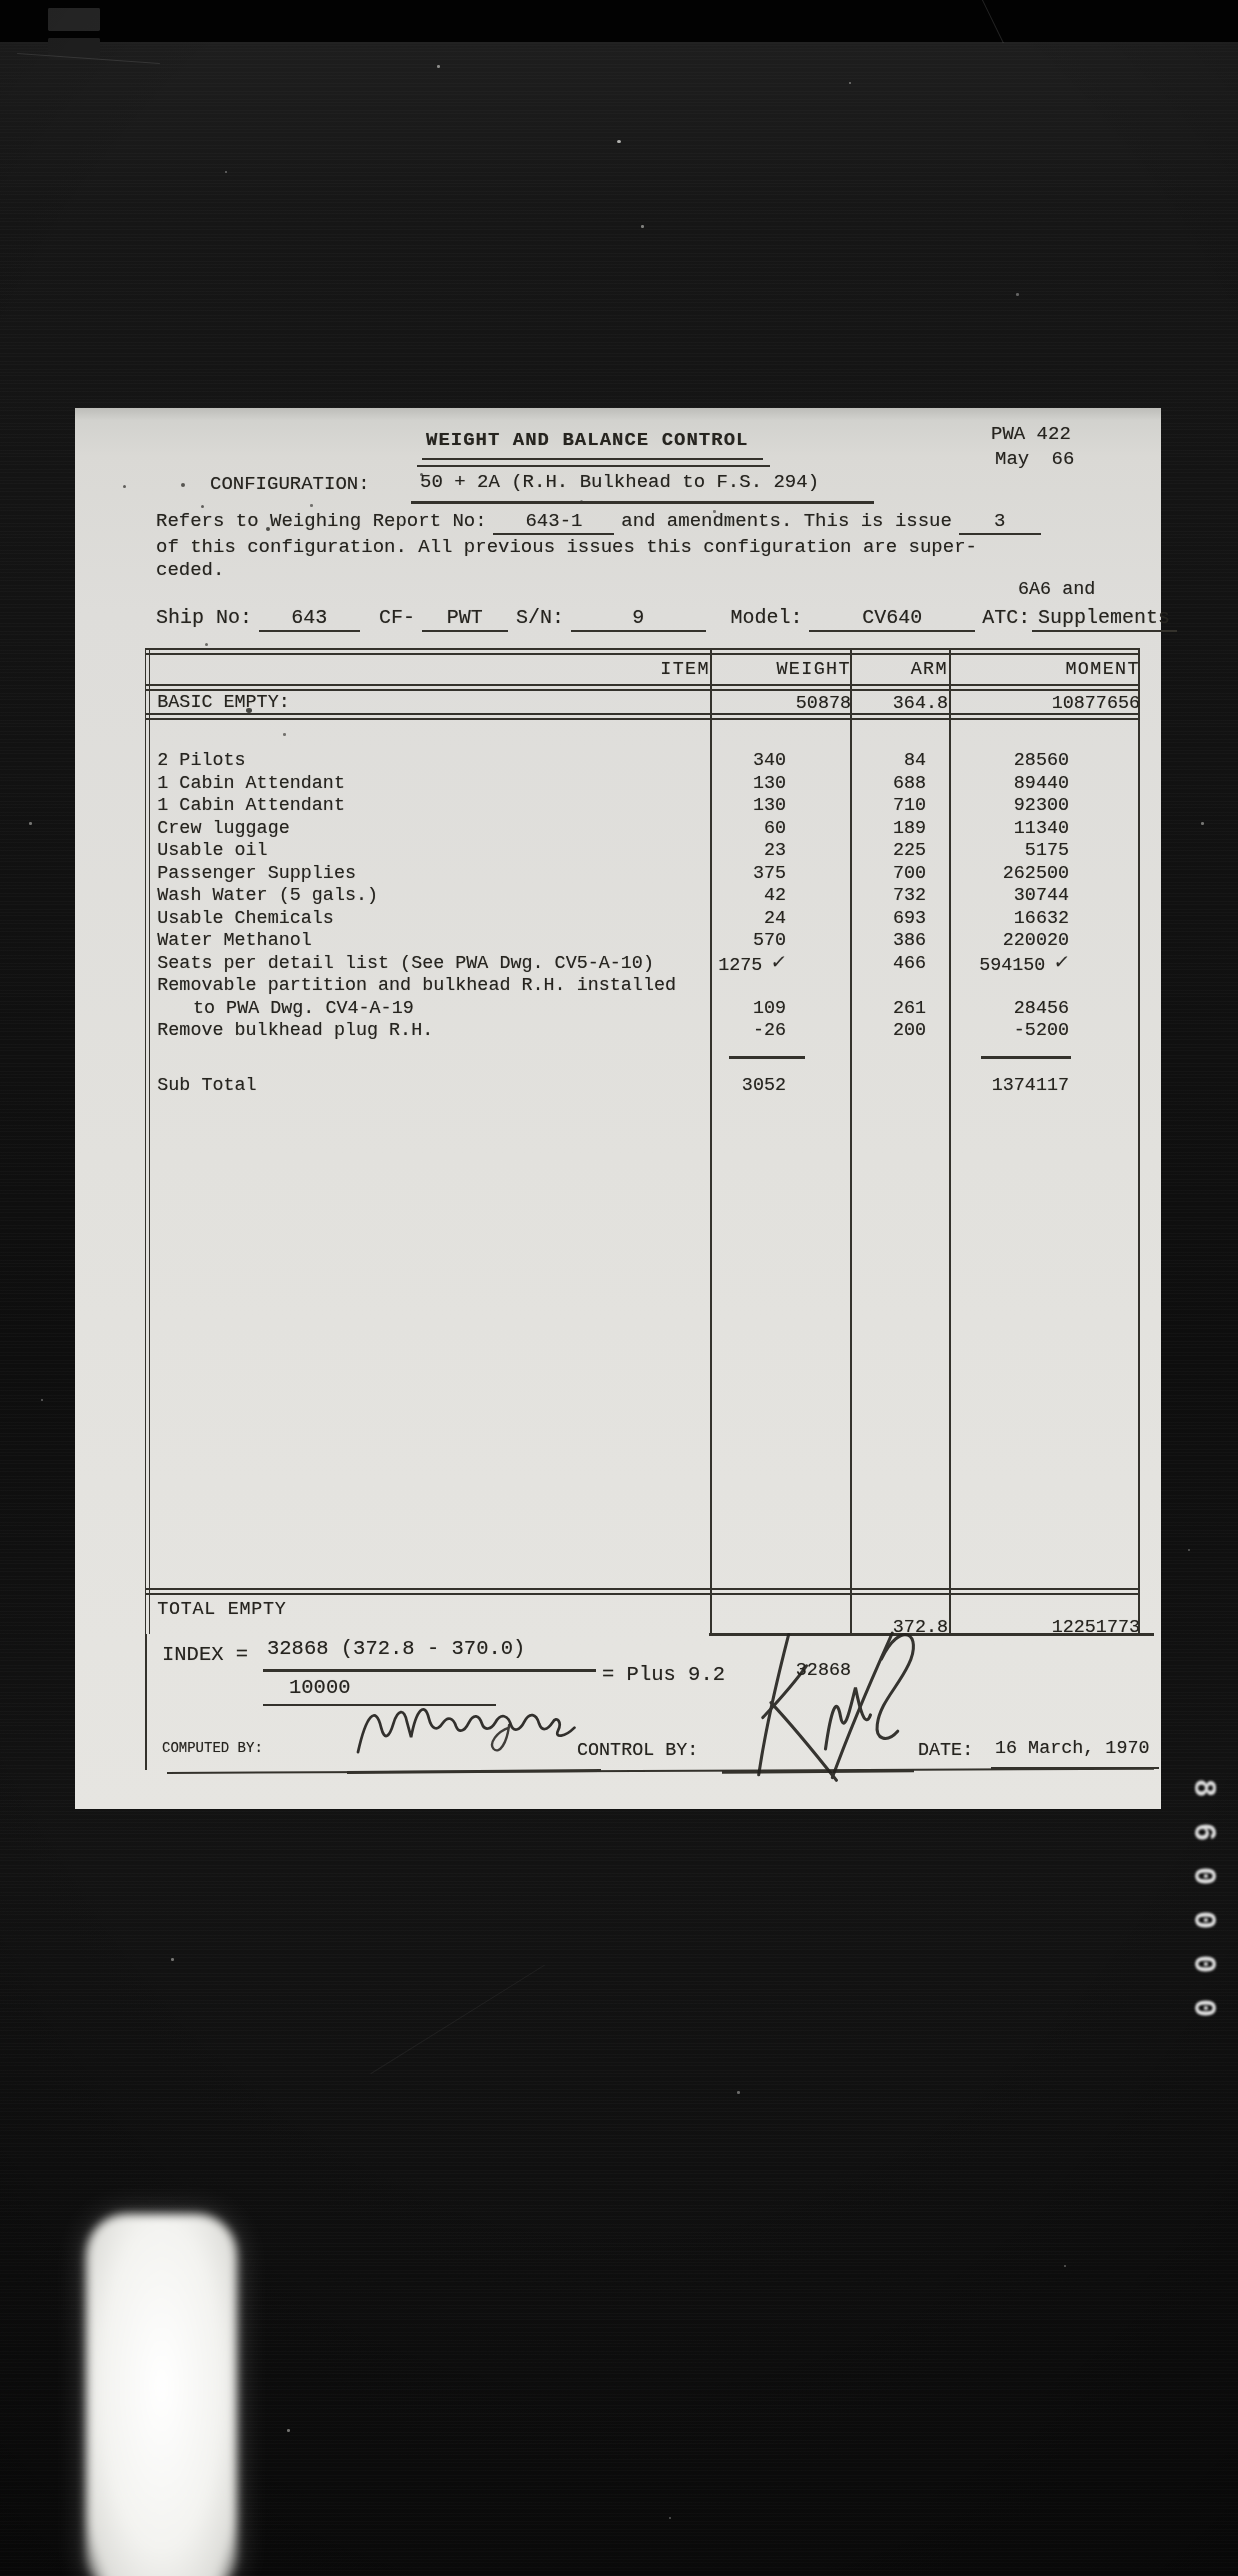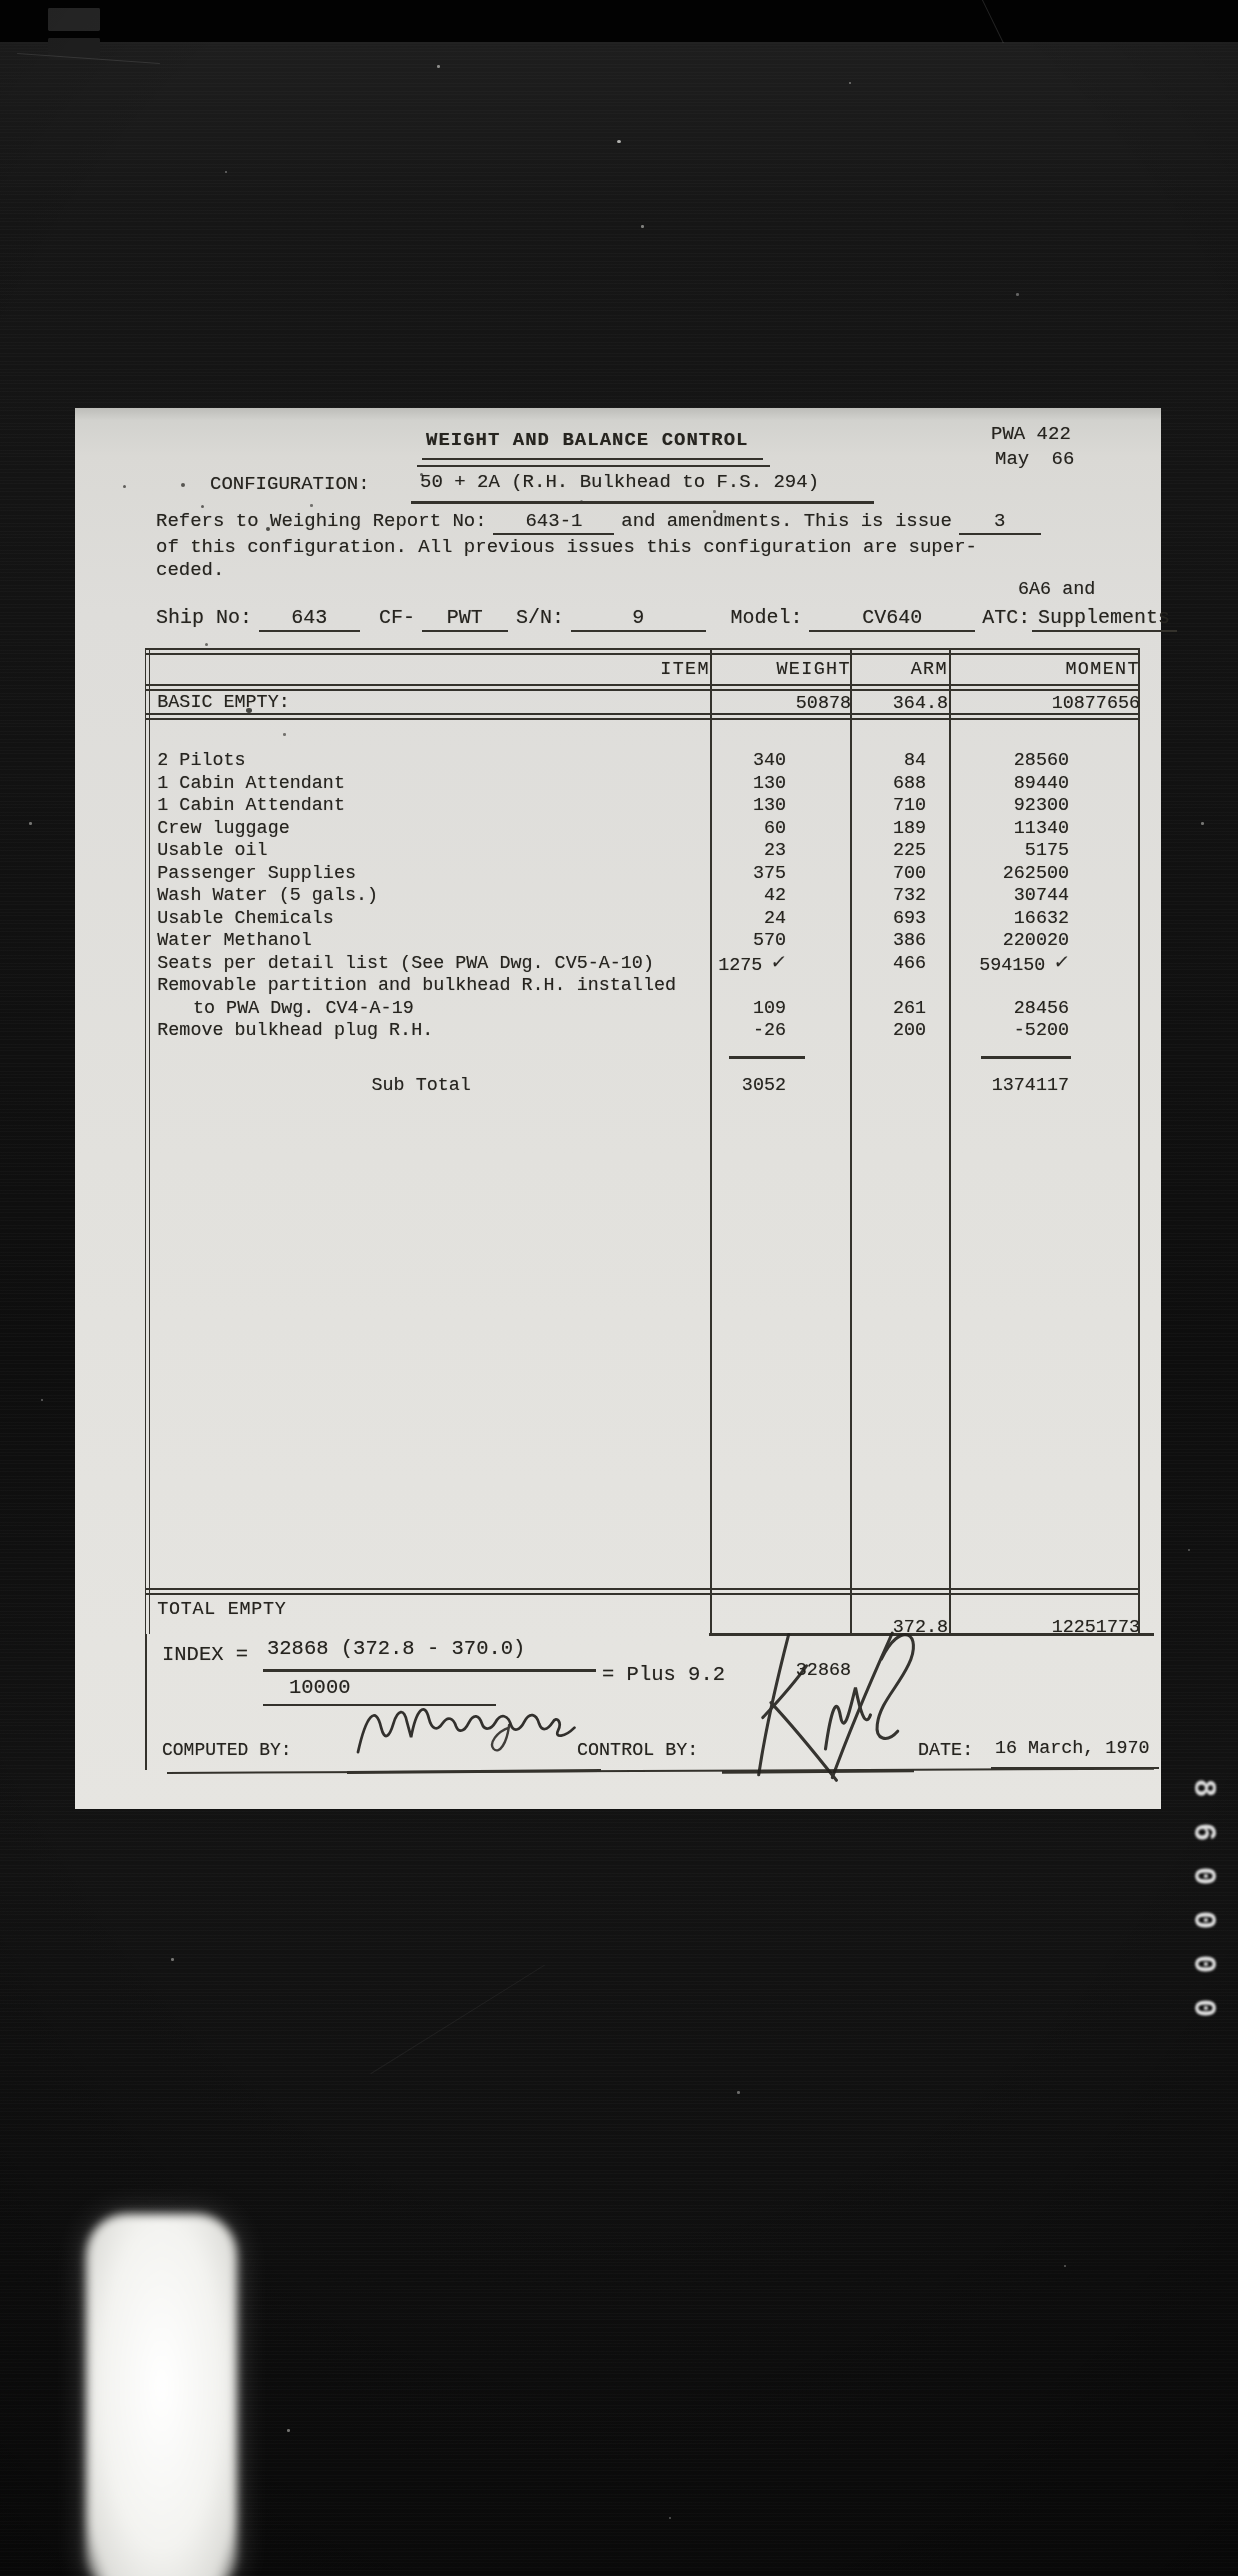--- a/index.html
+++ b/index.html
@@ -217,21 +217,21 @@
             <div class="cw">-26</div>
             <div class="ca">200</div>
             <div class="cm">-5200</div>
           </div>
       </div>
 
       <div class="dash" style="left:584px;top:408px;width:76px;"></div>
       <div class="dash" style="left:836px;top:408px;width:90px;"></div>
 
       <div class="trow" style="position:absolute;left:0;top:427px;width:995px;">
-        <div class="ci" style="text-align:center;padding-right:25px;">Sub Total</div>
+        <div class="ci" style="text-align:left;padding-right:25px;">Sub Total</div>
         <div class="cw">3052</div>
         <div class="ca"></div>
         <div class="cm">1374117</div>
       </div>
 
       <div class="t" style="left:12.3px;top:951px;font-size:18.4px;letter-spacing:0.7px;">TOTAL EMPTY</div>
       <div class="numcell" style="left:565px;width:141px;top:969px;padding-right:60px;margin-top:43px;">32868</div>
       <div class="numcell" style="left:705px;width:98px;top:969px;padding-right:19px;">372.8</div>
       <div class="numcell" style="left:804px;width:191px;top:969px;padding-right:68px;">12251773</div>
     </div>
@@ -240,21 +240,21 @@
     <div class="line" style="left:70px;top:1226px;width:2px;height:136px;"></div>
     <div class="line" style="left:92px;top:1364px;width:987px;height:2px;transform:rotate(-0.25deg);transform-origin:left;"></div>
 
     <div class="t" style="left:87px;top:1235px;font-size:20.5px;">INDEX =</div>
     <div class="t" style="left:192px;top:1229px;font-size:20.5px;">32868 (372.8 - 370.0)</div>
     <div class="line" style="left:188px;top:1261px;width:333px;height:2.7px;"></div>
     <div class="t" style="left:214px;top:1268px;font-size:20.5px;">10000</div>
     <div class="line" style="left:188px;top:1296px;width:233px;height:2px;"></div>
     <div class="t" style="left:527px;top:1255px;font-size:20.5px;">= Plus 9.2</div>
 
-    <div class="t" style="left:87px;top:1332px;font-size:18px;">COMPUTED BY:</div>
+    <div class="t" style="left:87px;top:1332px;font-size:14px;">COMPUTED BY:</div>
     <div class="line" style="left:272px;top:1362px;width:254px;height:2.7px;transform:rotate(-0.4deg);"></div>
     <svg class="sig" style="left:273px;top:1257px;" width="246" height="113" viewBox="0 0 360 166">
       <path d="M14,128 C26,74 40,58 48,92 C53,112 60,106 66,86 C72,66 82,62 86,84 L92,106 C100,64 112,54 118,78 C122,94 130,98 138,86 C146,74 154,78 158,90 C162,100 170,98 176,86 C184,70 192,74 196,86 C200,98 210,94 216,84 C224,70 234,74 238,86 C242,100 252,96 258,84 C266,68 276,72 280,86 C284,98 292,96 300,84 C306,74 314,84 308,96 C302,108 318,106 332,92" stroke="#23211d" stroke-width="4" fill="none" stroke-linecap="round" opacity=".92"></path>
       <path d="M236,88 C233,114 222,132 213,123 C206,115 218,98 236,92" stroke="#23211d" stroke-width="3.5" fill="none" stroke-linecap="round" opacity=".85"></path>
     </svg>
     <div class="t" style="left:502px;top:1332px;font-size:18.4px;">CONTROL BY:</div>
     <div class="line" style="left:647px;top:1362px;width:192px;height:2.7px;transform:rotate(-0.4deg);"></div>
     <svg class="sig" style="left:648px;top:1206px;" width="205" height="169" viewBox="0 0 300 248">
       <g stroke="#23211d" stroke-width="4.5" fill="none" stroke-linecap="round" opacity=".9">
         <path d="M52,236 C62,168 80,92 96,30"></path>

